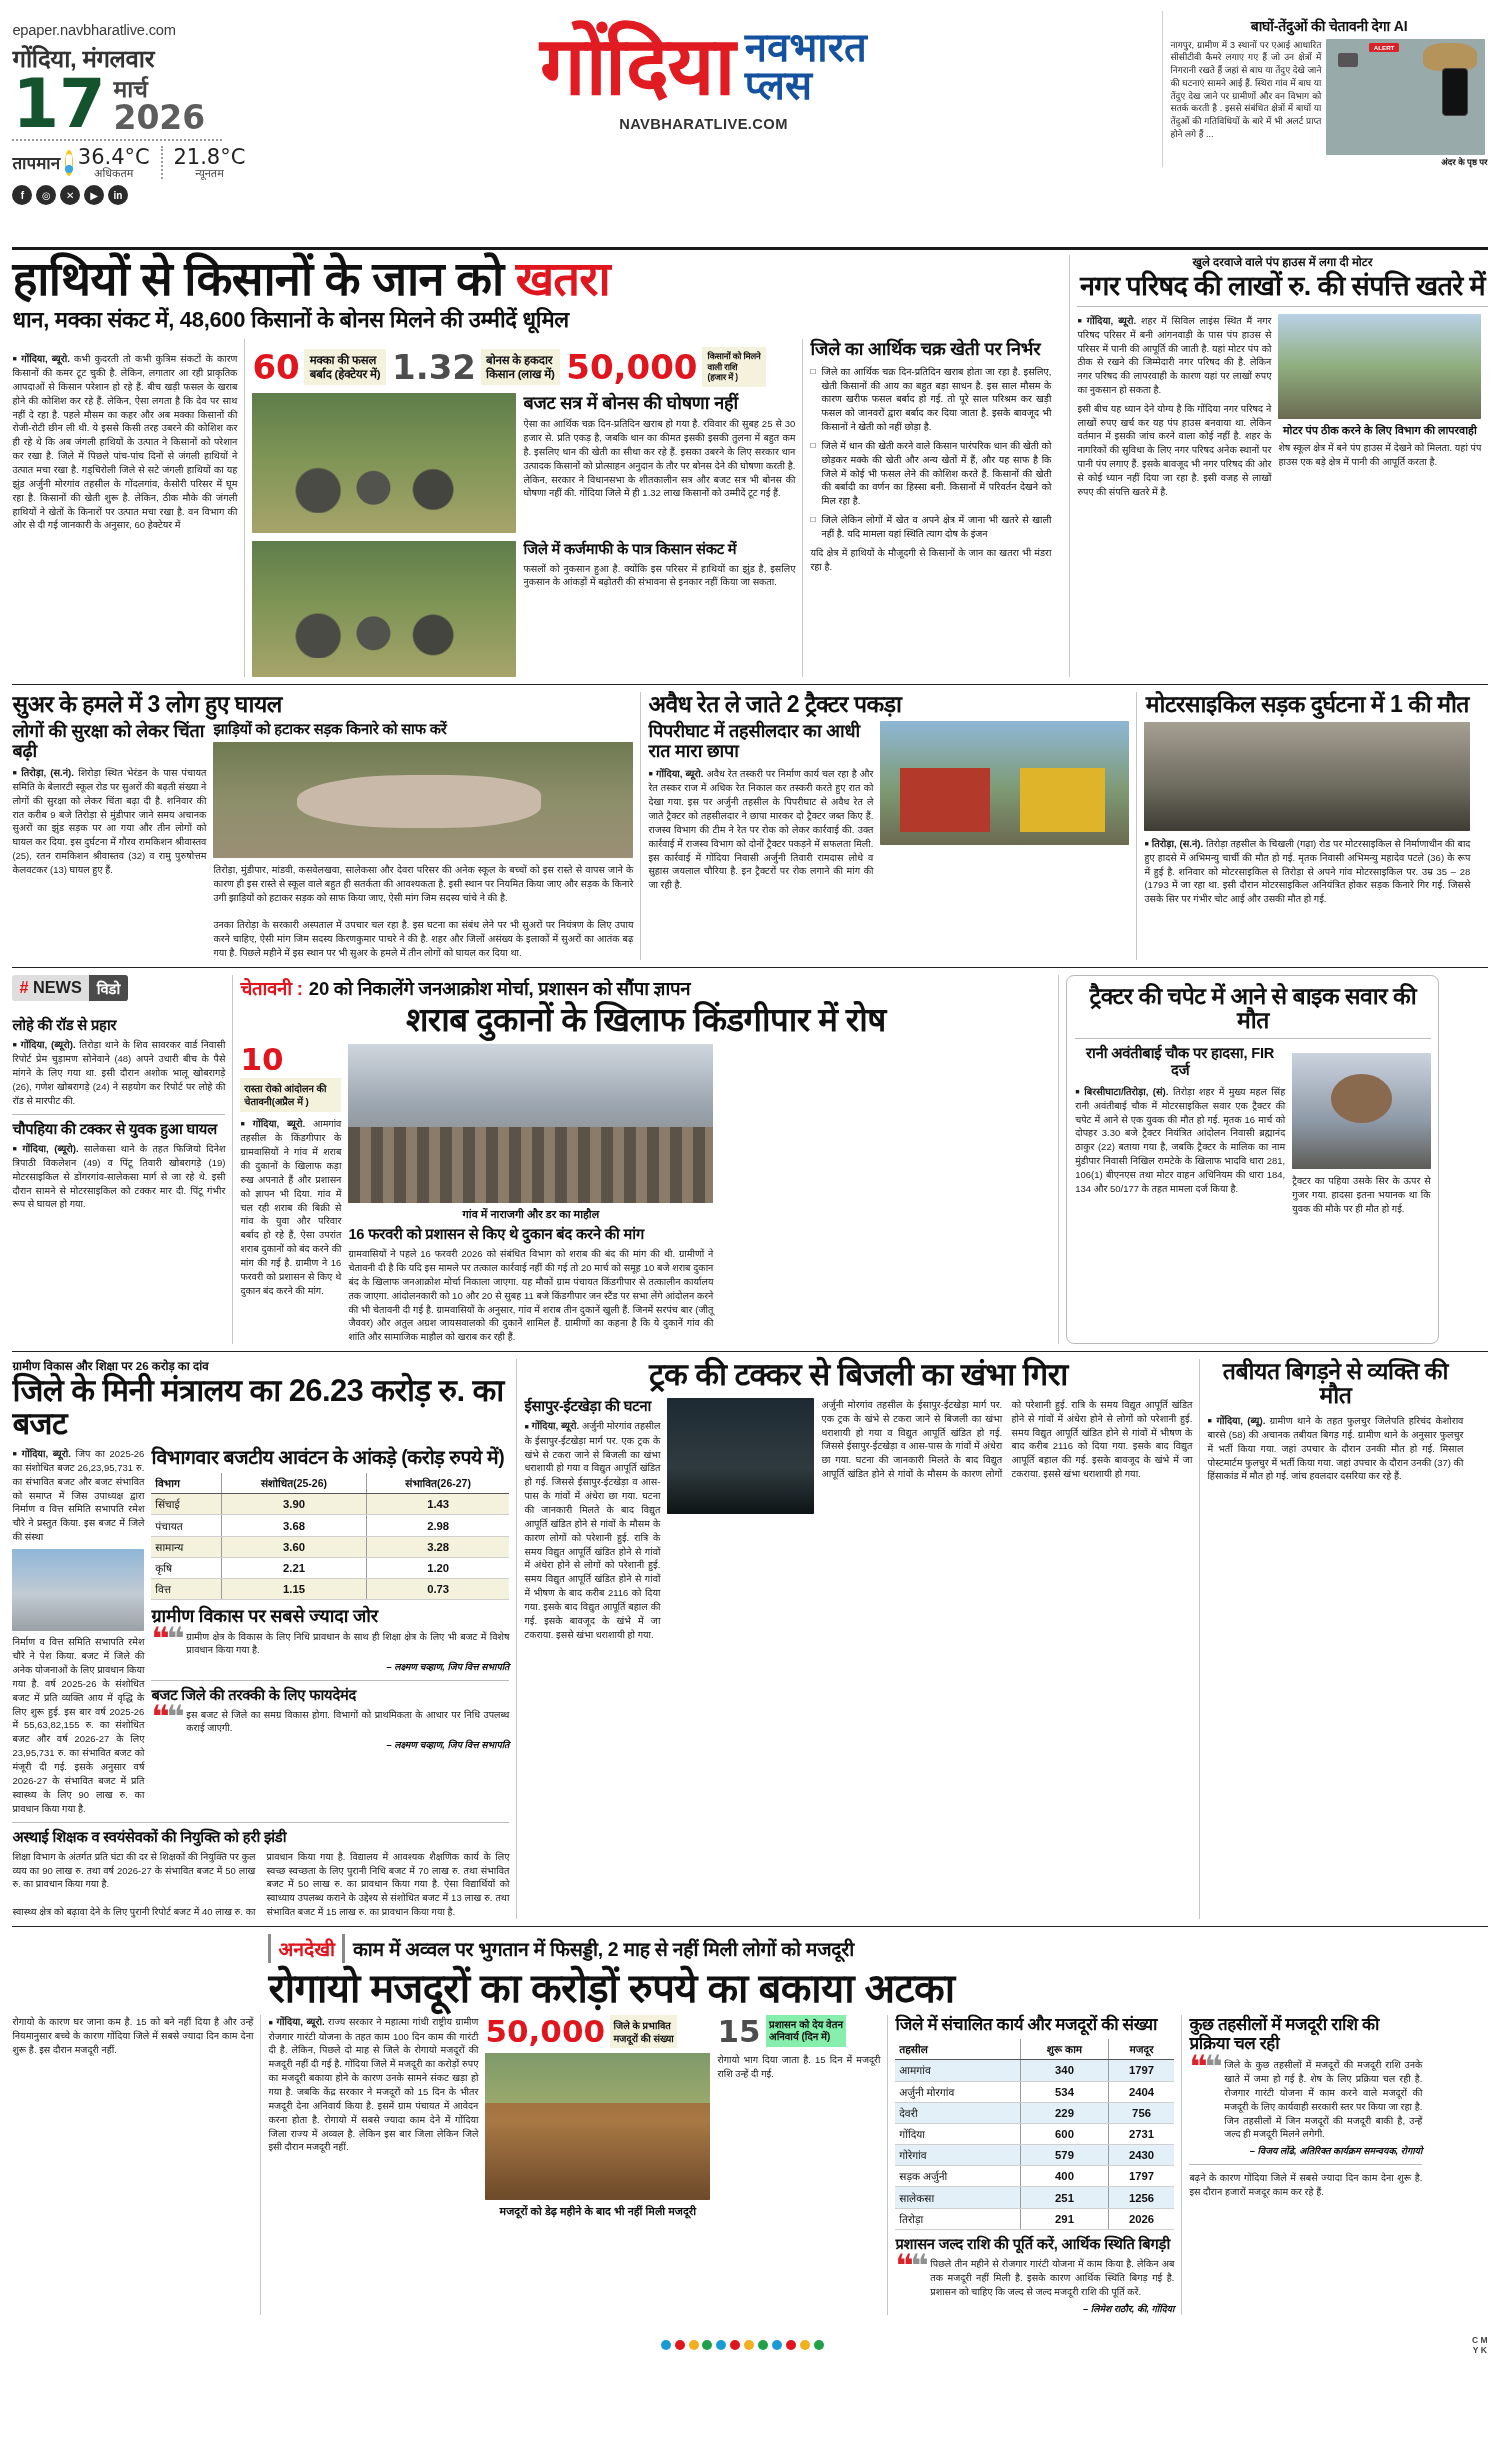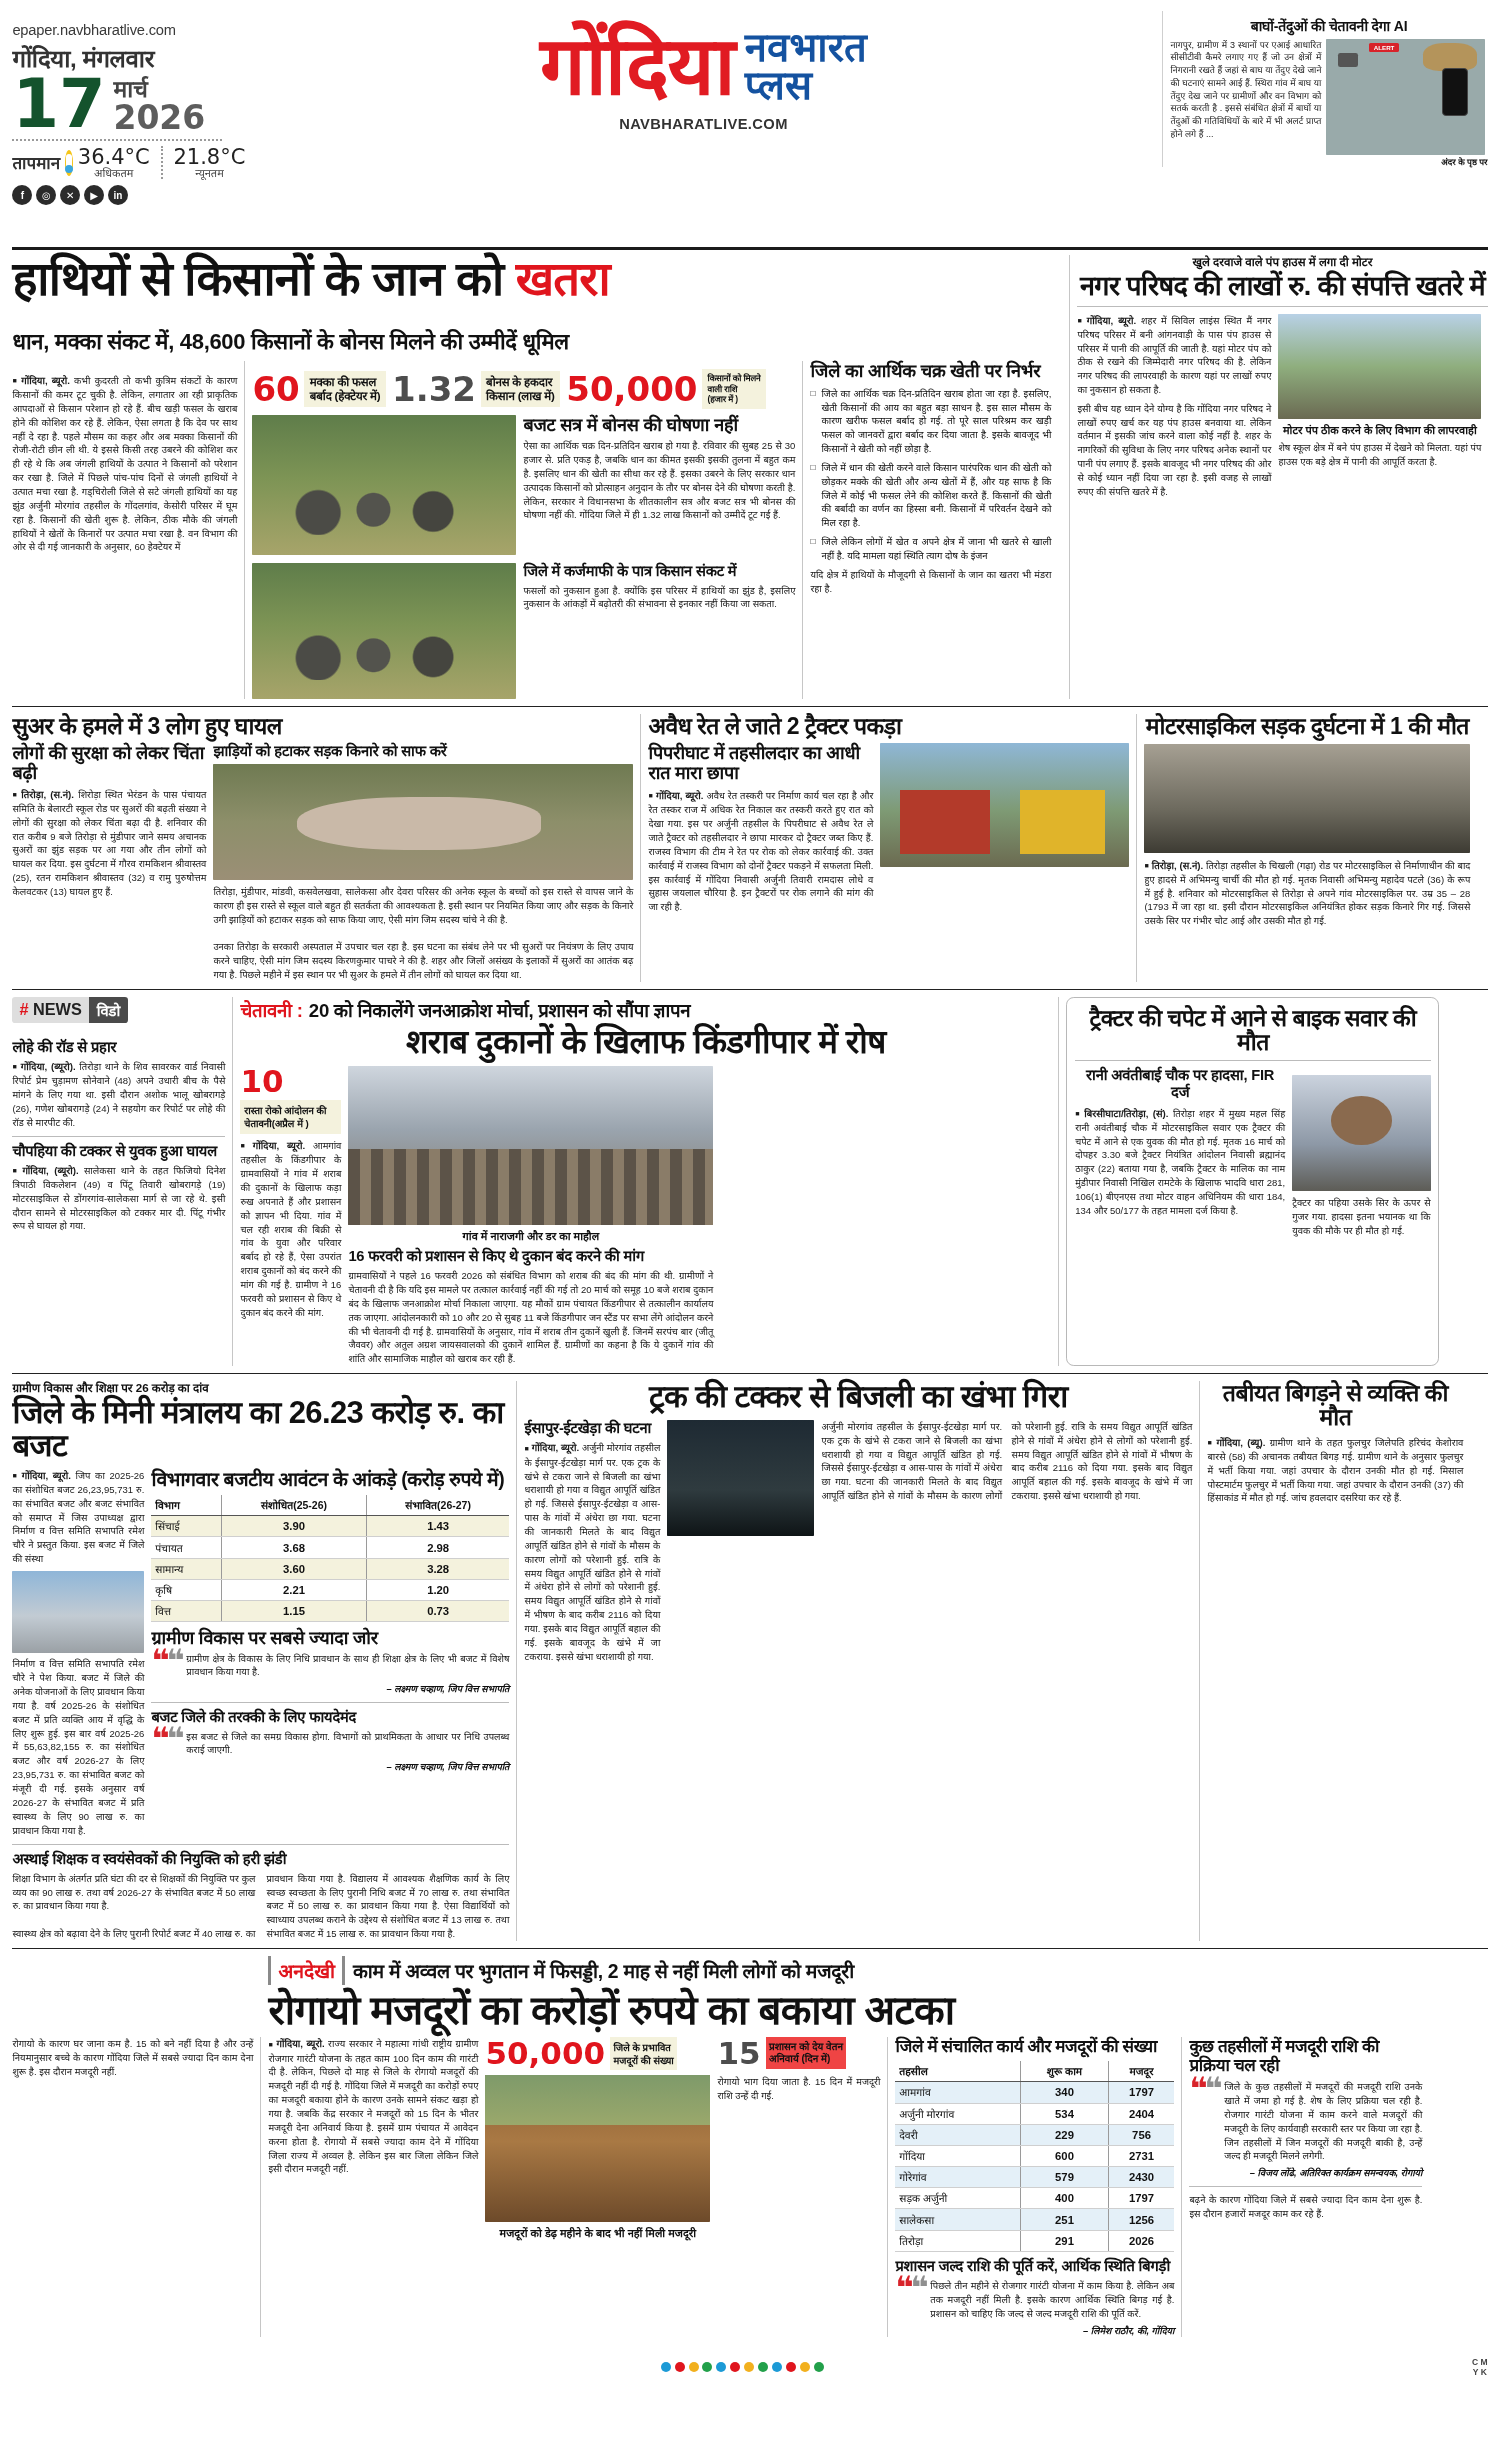--- a/index.html
+++ b/index.html
@@ -57,21 +57,21 @@
   
   .cols { display: flex; }
   .vrule { border-left: 0.8px solid #c6c6c6; margin: 0 7px; }
   .hrule { border-top: 0.8px solid #bbb; margin: 6.2px 0; }
   .hrule-dark { border-top: 1.6px solid #222; margin: 7px 0; }
 
   h1.lead {
     font-size: 47px; font-weight: 900; line-height: 1.03; letter-spacing: -0.8px; color: #111;
   }
   h1.lead .red { color: #e0151d; }
-  .lead-sub { font-size: 22px; font-weight: bold; color: #111; margin-top: 22px; letter-spacing: -0.3px;}
+  .lead-sub { font-size: 22px; font-weight: bold; color: #111; margin-top: 0; letter-spacing: -0.3px;}
 
   .statbar { display: flex; align-items: center; gap: 6.2px; margin-top: 7.8px; }
   .stat { display: flex; align-items: center; gap: 4.7px; }
   .stat .num { font-size: 34px; font-weight: 900; font-family: "DejaVu Sans", sans-serif; line-height: 1;}
   .stat .num.red { color: #e0151d; }
   .stat .num.grey { color: #4d4d4d; }
   .stat .cap { background: #f4f2dd; font-size: 11.6px; font-weight: bold; line-height: 1.25; padding: 3.9px 5.4px; letter-spacing: -0.2px;}
 
   .byline { font-weight: bold; font-size: 9.7px; }
   .sq::before { content: "■"; font-size: 7px; margin-right: 3.1px; vertical-align: middle; }
@@ -603,21 +603,21 @@
       </div>
       <div class="photo ph-work" style="width:100%;height:147px;margin-top:5.4px;"></div>
       <div class="caption">मजदूरों को डेढ़ महीने के बाद भी नहीं मिली मजदूरी</div>
     </div>
 
     <div style="width:7px"></div>
 
     <div style="width:163px;">
       <div class="bigstat">
         <div class="n grey">15</div>
-        <div class="c" style="white-space:pre-line;background:#ef4444;padding:3.1px;">प्रशासन को देय वेतन
+        <div class="c" style="white-space:pre-line;background:#86efac;padding:3.1px;">प्रशासन को देय वेतन
 अनिवार्य (दिन में)</div>
       </div>
       <p class="body" style="margin-top:6.2px;">रोगायो भाग दिया जाता है. 15 दिन में मजदूरी राशि उन्हें दी गई.</p>
     </div>
 
     <div class="vrule"></div>
 
     <div style="width:279px;">
       <div class="tbl-title-sm">जिले में संचालित कार्य और मजदूरों की संख्या</div>
       <table class="dt blue">

